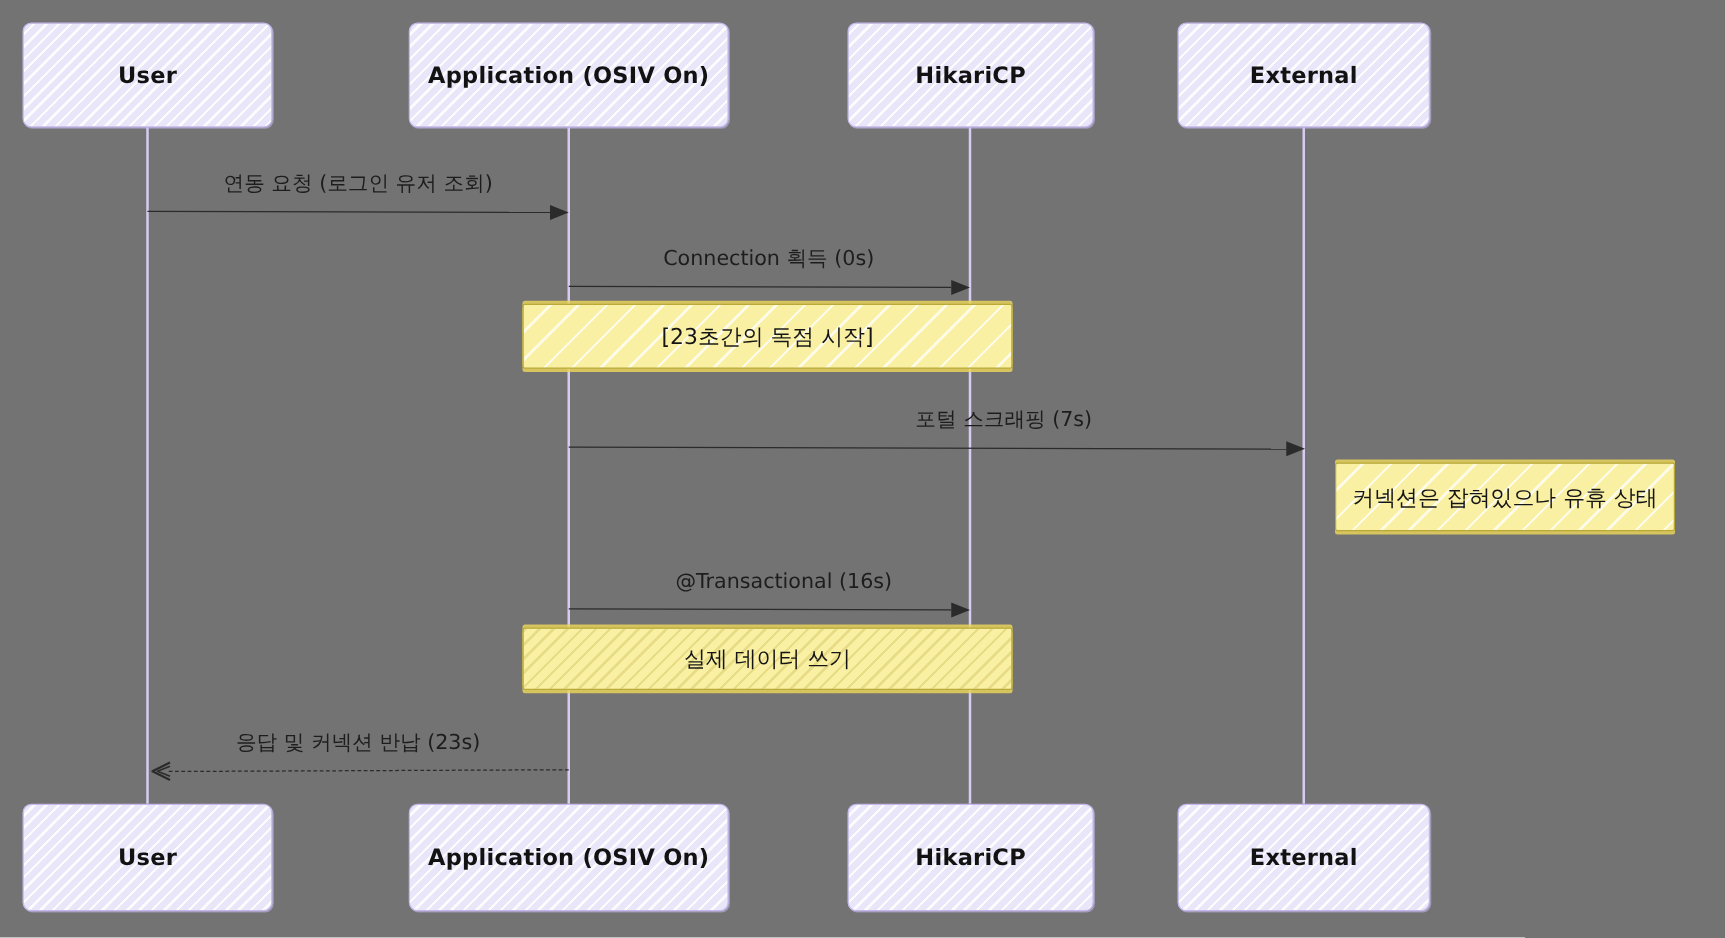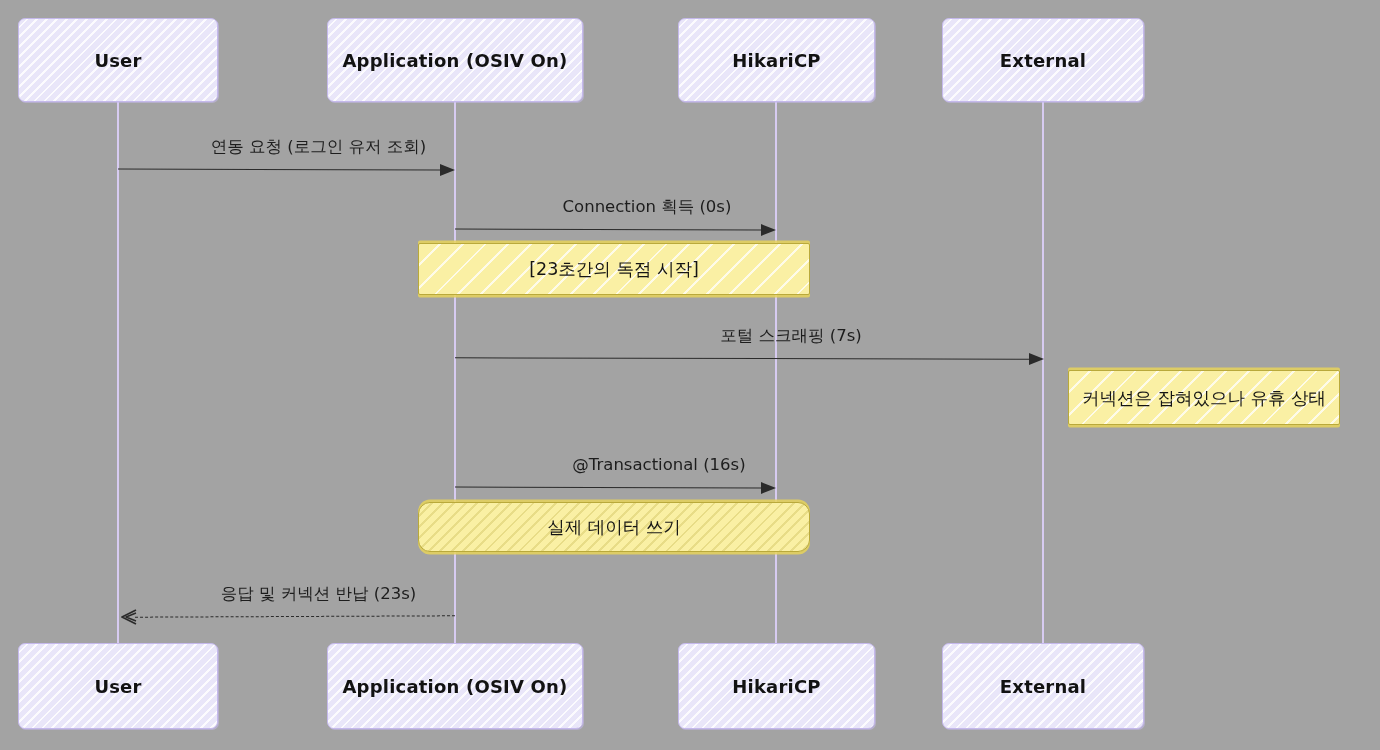--- a/index.html
+++ b/index.html
@@ -5,21 +5,21 @@
   html, body {
     margin: 0;
     padding: 0;
     background: #ffffff;
     font-family: "DejaVu Sans", "Liberation Sans", sans-serif;
   }
   .stage {
     position: relative;
     width: 1380px;
     height: 750px;
-    background: #a3a3a3;
+    background: #737373;
     overflow: hidden;
   }
 
   
   .lifeline {
     position: absolute;
     top: 102px;
     height: 541px;
     width: 2px;
     background: #d7cbf1;
@@ -65,21 +65,20 @@
     transform: rotate(-0.25deg);
   }
   .msg-label {
     position: absolute;
     height: 28px;
     line-height: 28px;
     text-align: center;
     font-size: 16.5px;
     color: #1d1d1d;
     white-space: nowrap;
-    margin-left: 32px;
   }
   .arrowhead-right {
     position: absolute;
     width: 0;
     height: 0;
     border-top: 6px solid transparent;
     border-bottom: 6px solid transparent;
     border-left: 15px solid #2b2b2b;
   }
   .arrowhead-open-left {
@@ -110,21 +109,20 @@
     text-align: right;
   }
   .note.hatched {
     background-image: repeating-linear-gradient(
       135deg,
       rgba(185,169,59,0.28) 0px,
       rgba(185,169,59,0.28) 2px,
       rgba(255,255,255,0) 2px,
       rgba(255,255,255,0) 8px
     );
-    border-radius: 12px;
   }
 </style>
 </head>
 <body>
 
 <div class="stage">
 
   <div class="lifeline" style="left:117px"></div>
   <div class="lifeline" style="left:454px"></div>
   <div class="lifeline" style="left:775px"></div>
@@ -159,21 +157,21 @@
   <div class="msg-label" style="left:118px; top:133px; width:337px">연동 요청 (로그인 유저 조회)</div>
   <div class="msg-line" style="left:118px; top:169px; width:322px"></div>
   <div class="arrowhead-right" style="left:440px; top:164px"></div>
 
   <div class="msg-label" style="left:455px; top:193px; width:320px">Connection 획득 (0s)</div>
   <div class="msg-line" style="left:455px; top:229px; width:306px"></div>
   <div class="arrowhead-right" style="left:761px; top:224px"></div>
 
   <div class="note" style="left:418px; top:243px; width:392px; height:52px">[23초간의 독점 시작]</div>
 
-  <div class="msg-label" style="left:437px; top:322px; width:644px">포털 스크래핑 (7s)</div>
+  <div class="msg-label" style="left:481px; top:322px; width:644px">포털 스크래핑 (7s)</div>
   <div class="msg-line" style="left:455px; top:358px; width:574px"></div>
   <div class="arrowhead-right" style="left:1029px; top:353px"></div>
 
   <div class="note" style="left:1068px; top:370px; width:272px; height:55px">커넥션은 잡혀있으나 유휴 상태</div>
 
   <div class="msg-label" style="left:467px; top:451px; width:320px">@Transactional (16s)</div>
   <div class="msg-line" style="left:455px; top:487px; width:306px"></div>
   <div class="arrowhead-right" style="left:761px; top:482px"></div>
 
   <div class="note hatched" style="left:418px; top:502px; width:392px; height:50px">실제 데이터 쓰기</div>

